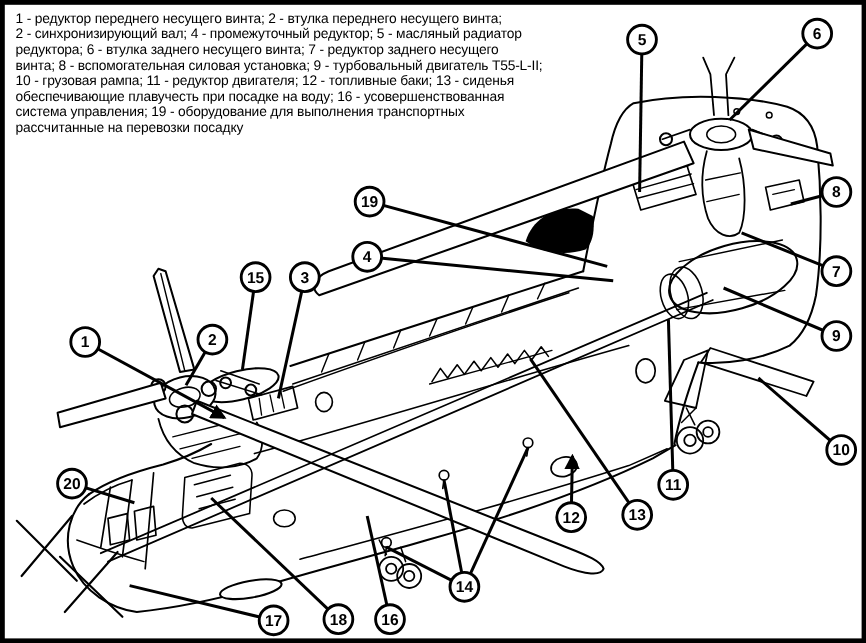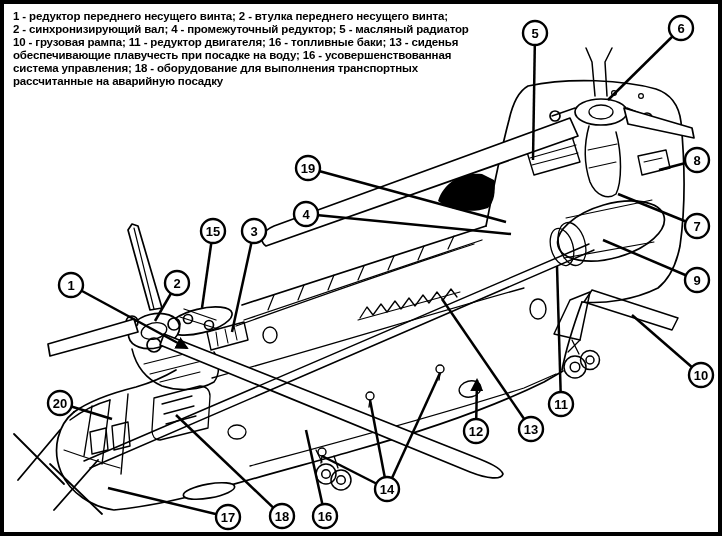--- a/index.html
+++ b/index.html
@@ -8,21 +8,21 @@
     width:722px;height:536px;
     box-sizing:border-box;
     border:4px solid #000;
     background:#fff;
     overflow:hidden;
     font-family:"Liberation Sans",sans-serif;
   }
   .art-svg{position:absolute;left:0;top:0;}
   .legend{
     position:absolute;left:9px;top:6px;width:528px;
-    font-weight:bold;font-size:11.5px;line-height:13px;
+    font-weight:normal;font-size:11.5px;line-height:13px;
     letter-spacing:-0.15px;color:#000;
   }
   .legend-line{white-space:nowrap;}
   .leader{stroke:#000;stroke-width:2.5;fill:none;}
   .co-circle{fill:#fff;stroke:#000;stroke-width:2.4;}
   .co-num{
     font-family:"Liberation Sans",sans-serif;
     font-weight:bold;font-size:13px;fill:#000;
     text-anchor:middle;
   }
@@ -242,18 +242,20 @@
         <circle cx="304" cy="164" r="12" class="co-circle"></circle>
         <text x="304" y="168.5" class="co-num">19</text>
         <circle cx="56" cy="399" r="12" class="co-circle"></circle>
         <text x="56" y="403.5" class="co-num">20</text>
       </g>
   </svg>
 
   <div class="legend">
     <div class="legend-line">1 - редуктор переднего несущего винта; 2 - втулка переднего несущего винта;</div>
     <div class="legend-line">2 - синхронизирующий вал; 4 - промежуточный редуктор; 5 - масляный радиатор</div>
-    <div class="legend-line">10 - грузовая рампа; 11 - редуктор двигателя; 16 - топливные баки; 13 - сиденья</div>
+    <div class="legend-line">редуктора; 6 - втулка заднего несущего винта; 7 - редуктор заднего несущего</div>
+    <div class="legend-line">винта; 8 - вспомогательная силовая установка; 9 - турбовальный двигатель Т55-L-II;</div>
+    <div class="legend-line">10 - грузовая рампа; 11 - редуктор двигателя; 12 - топливные баки; 13 - сиденья</div>
     <div class="legend-line">обеспечивающие плавучесть при посадке на воду; 16 - усовершенствованная</div>
-    <div class="legend-line">система управления; 18 - оборудование для выполнения транспортных</div>
-    <div class="legend-line">рассчитанные на аварийную посадку</div>
+    <div class="legend-line">система управления; 19 - оборудование для выполнения транспортных</div>
+    <div class="legend-line">рассчитанные на перевозки посадку</div>
   </div>
 </div>
 
 </body></html>

